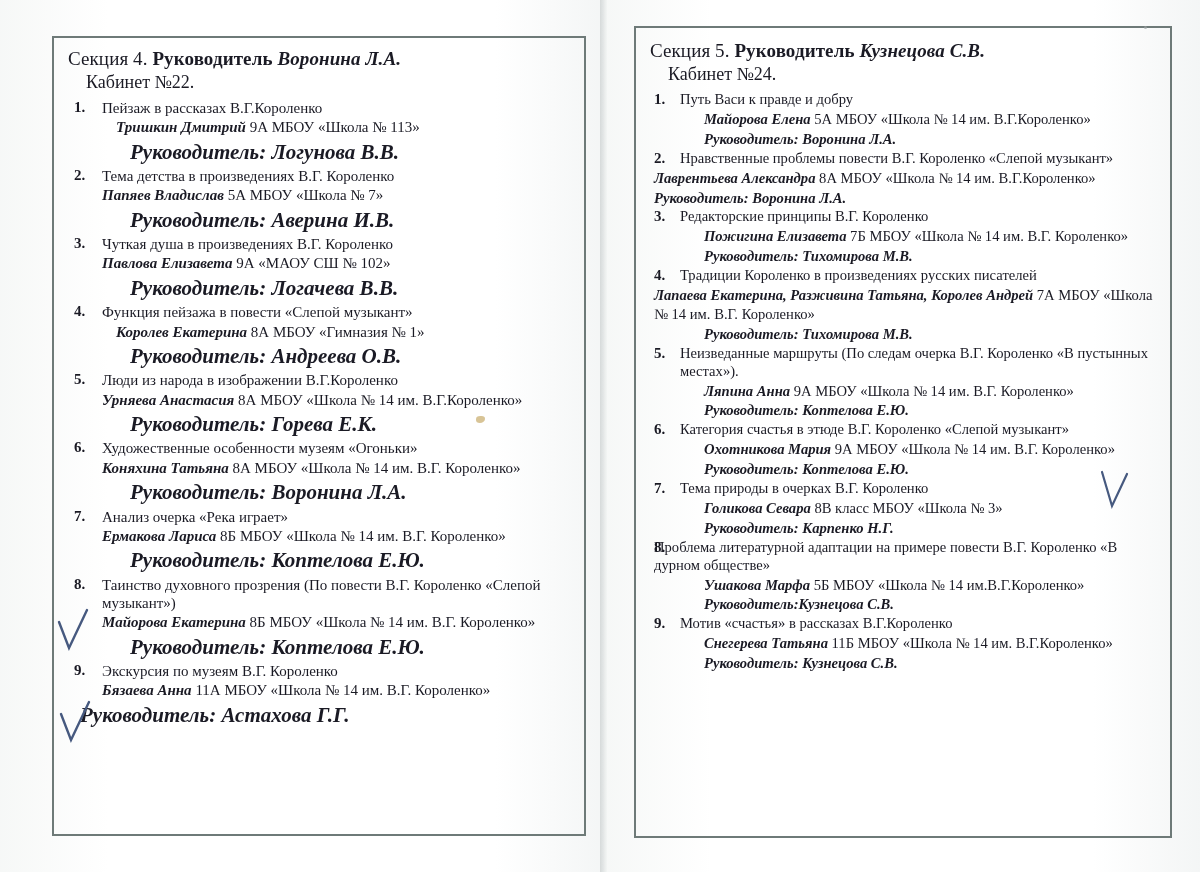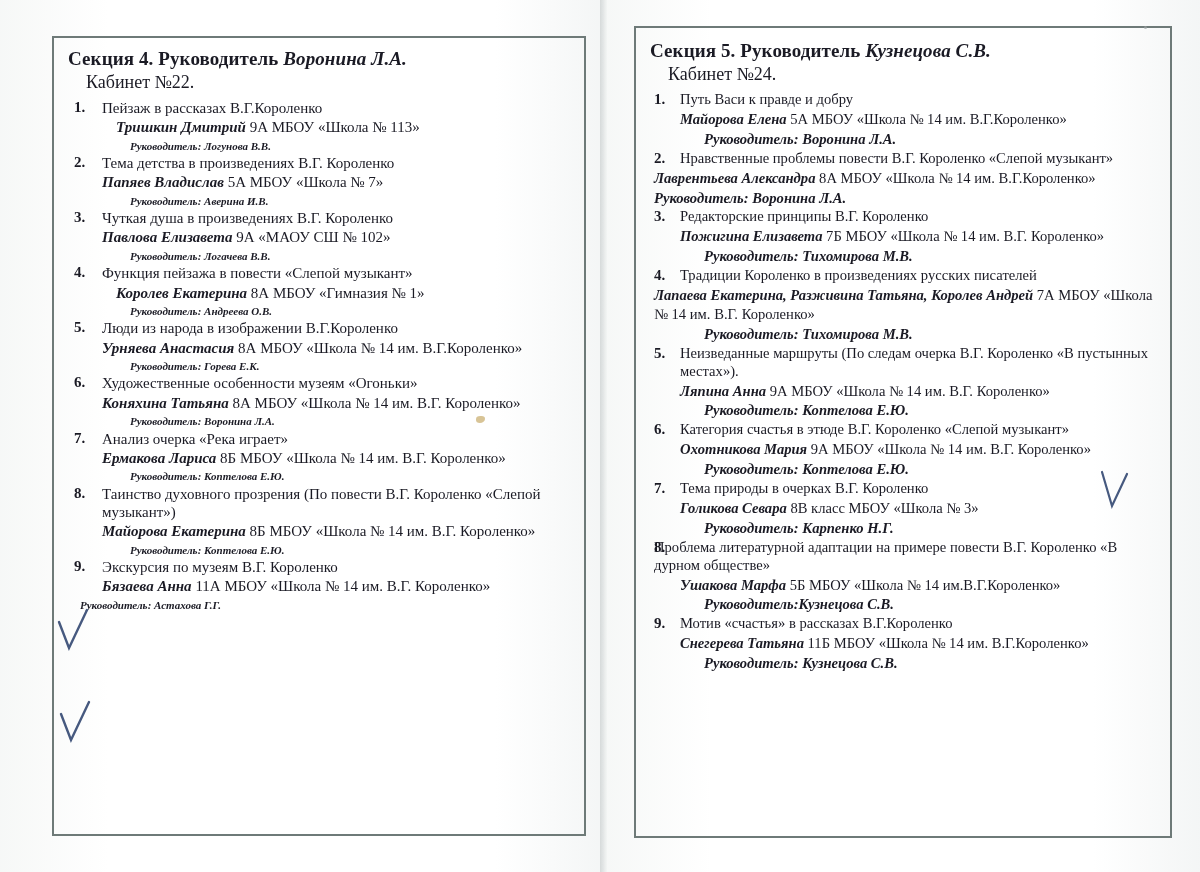--- a/index.html
+++ b/index.html
@@ -61,21 +61,21 @@
   }
   .content.left  { left: 68px; top: 48px; width: 508px; }
   .content.right { left: 46px; top: 40px; width: 510px; }
 
   .sec-title {
     font-size: 19px;
     margin: 0 0 2px 0;
     letter-spacing: 0.1px;
     white-space: nowrap;
   }
-  .sec-title .lbl { font-weight: bold; }
+  .sec-title .lbl { font-weight: normal; }
   .sec-title .lead { font-weight: bold; }
   .sec-title .head { font-weight: bold; font-style: italic; }
 
   .room {
     font-size: 18px;
     margin: 0 0 6px 18px;
   }
 
   ol.items {
     list-style: none;
@@ -103,35 +103,35 @@
     font-size: 15px;
     line-height: 1.3;
     margin: 1px 0 0 14px;
   }
   .author .name {
     font-weight: bold;
     font-style: italic;
   }
   .author .school { font-weight: normal; font-style: normal; }
   .mentor {
-    font-size: 11px;
+    font-size: 21px;
     font-style: italic;
     font-weight: bold;
     line-height: 1.3;
     margin: 1px 0 0 28px;
   }
   .mentor .mlab { font-weight: bold; font-style: italic; }
 
   
   .content.right .topic,
   .content.right .author,
   .content.right .mentor { font-size: 14.6px; }
   .content.right li.item { padding-left: 30px; }
   .content.right li.item > .num { left: 4px; }
-  .content.right .author { margin-left: 0; }
+  .content.right .author { margin-left: 24px; }
   .content.right .mentor { margin-left: 24px; }
 
   .no-indent { margin-left: 0 !important; }
 
   
   .checkmark {
     position: absolute;
     color: #4b5f8a;
     font-family: "Liberation Serif", serif;
     pointer-events: none;

